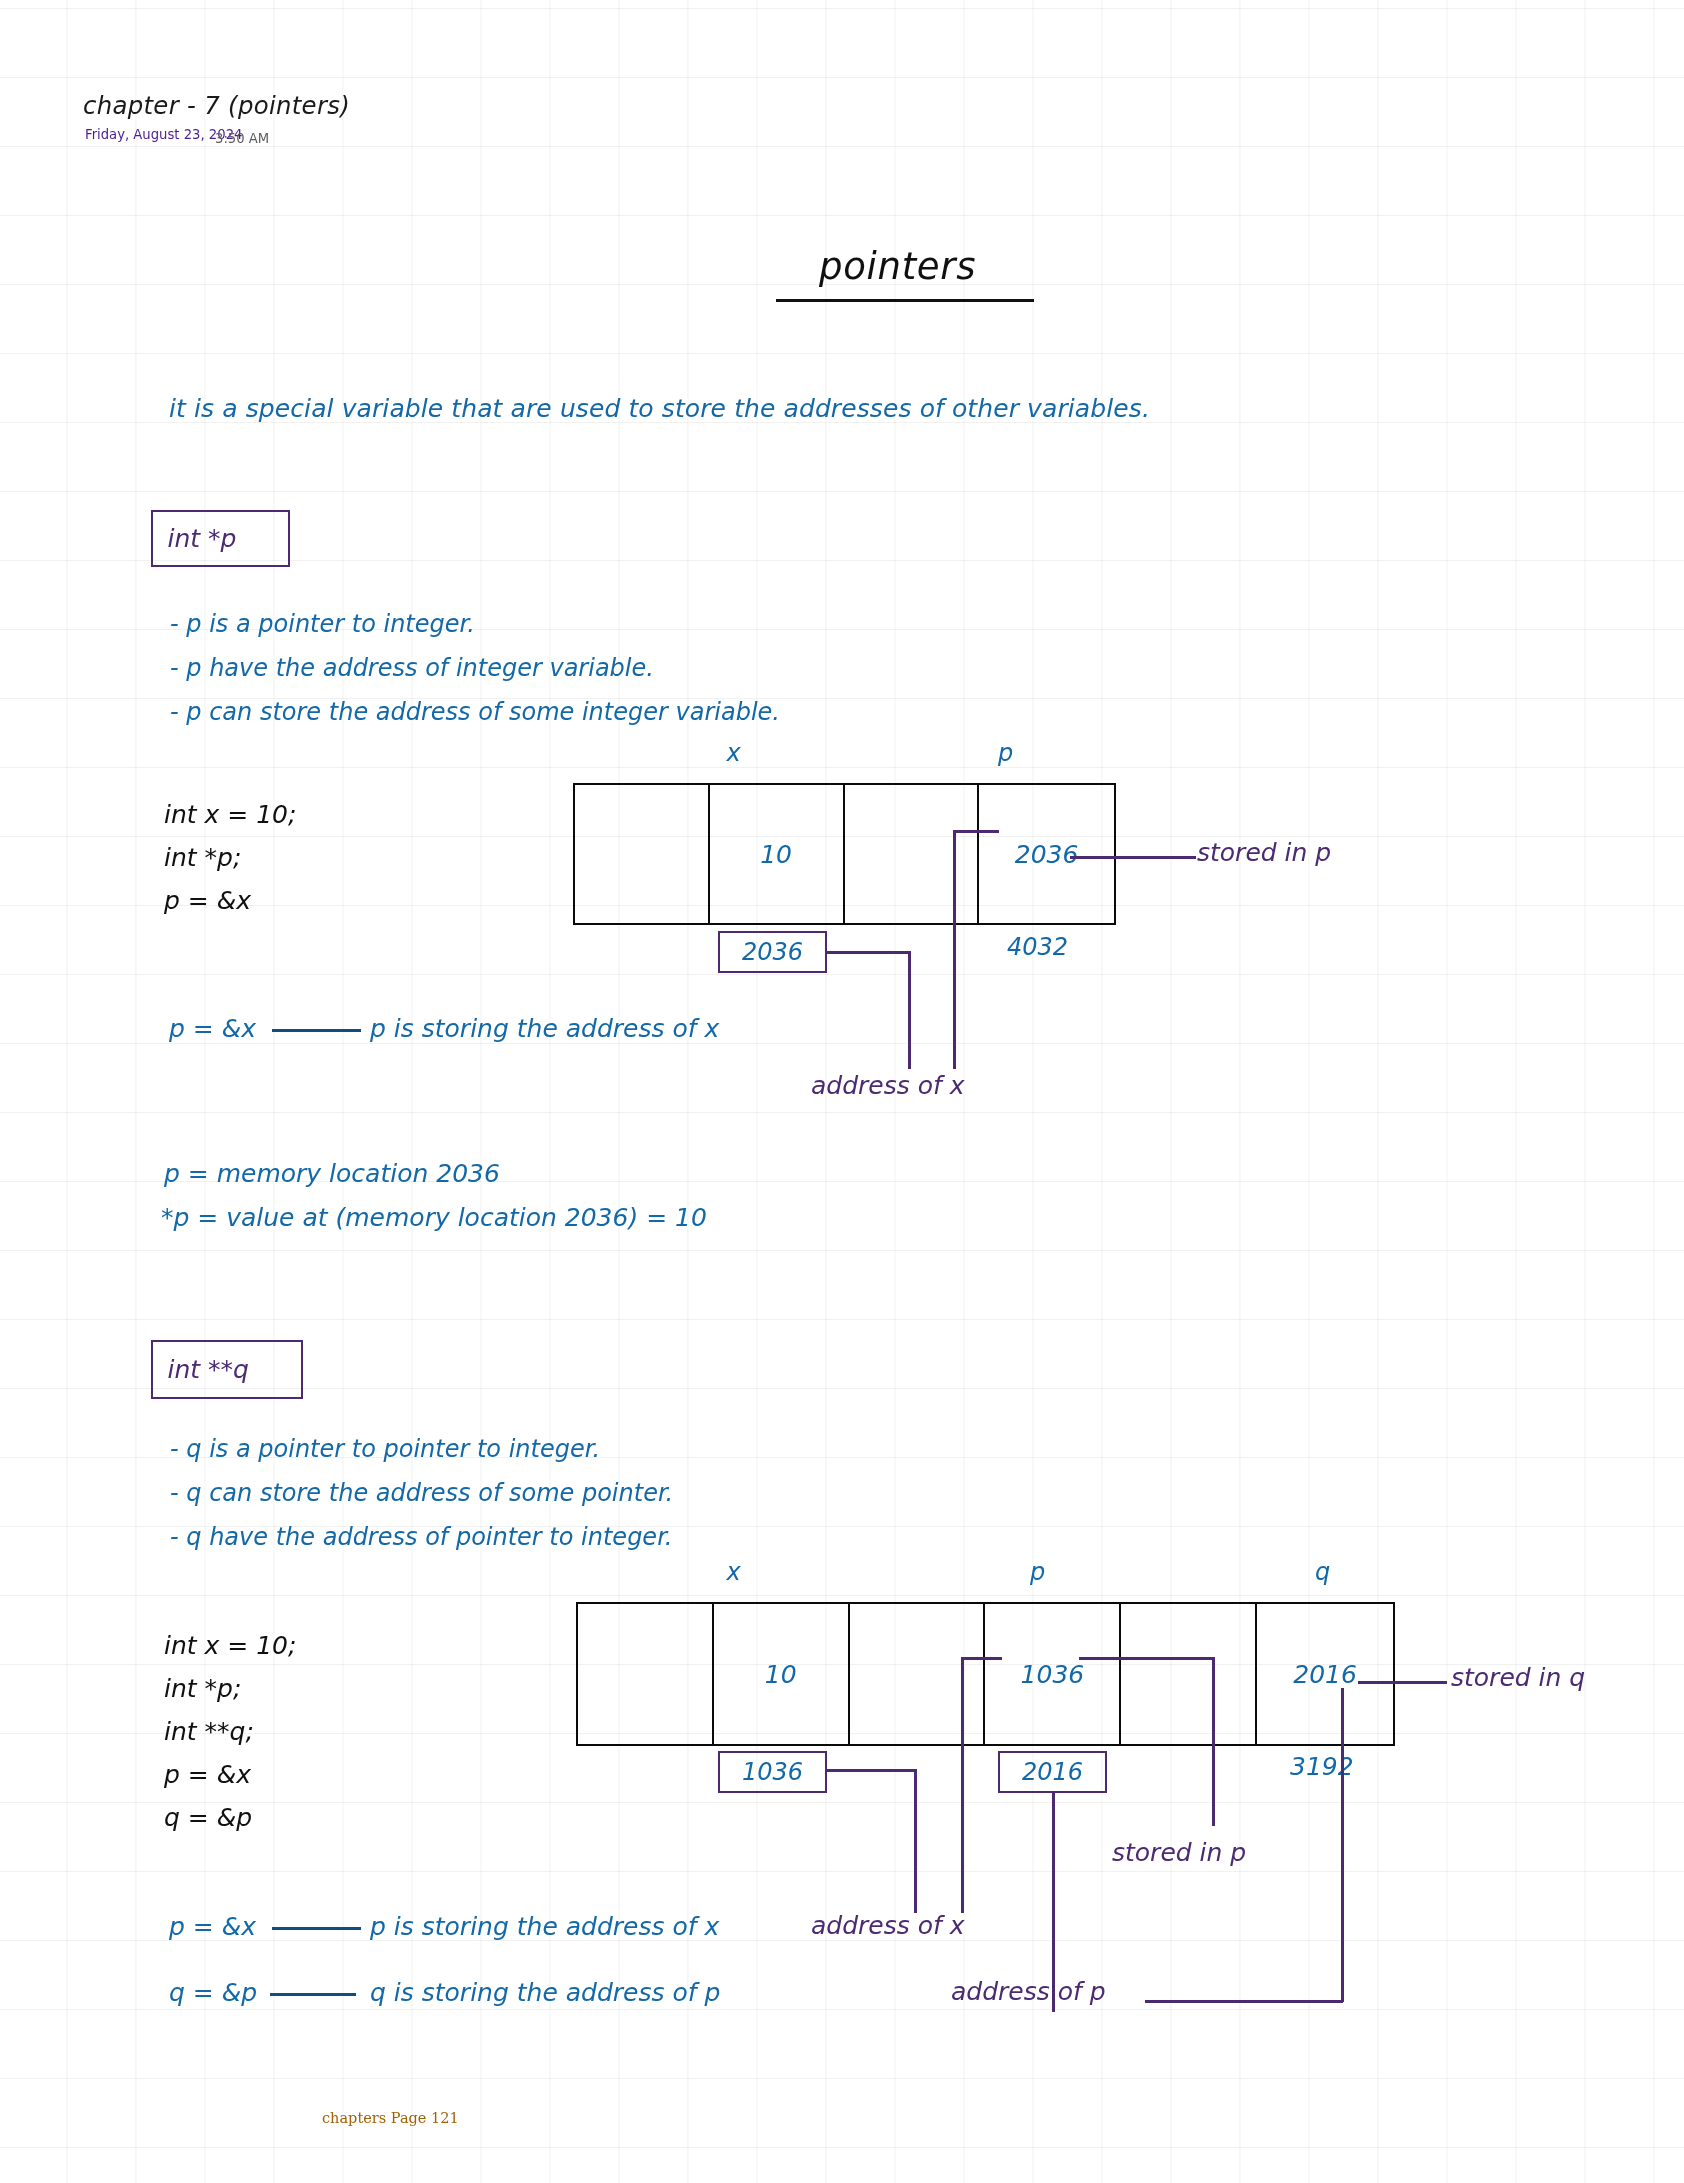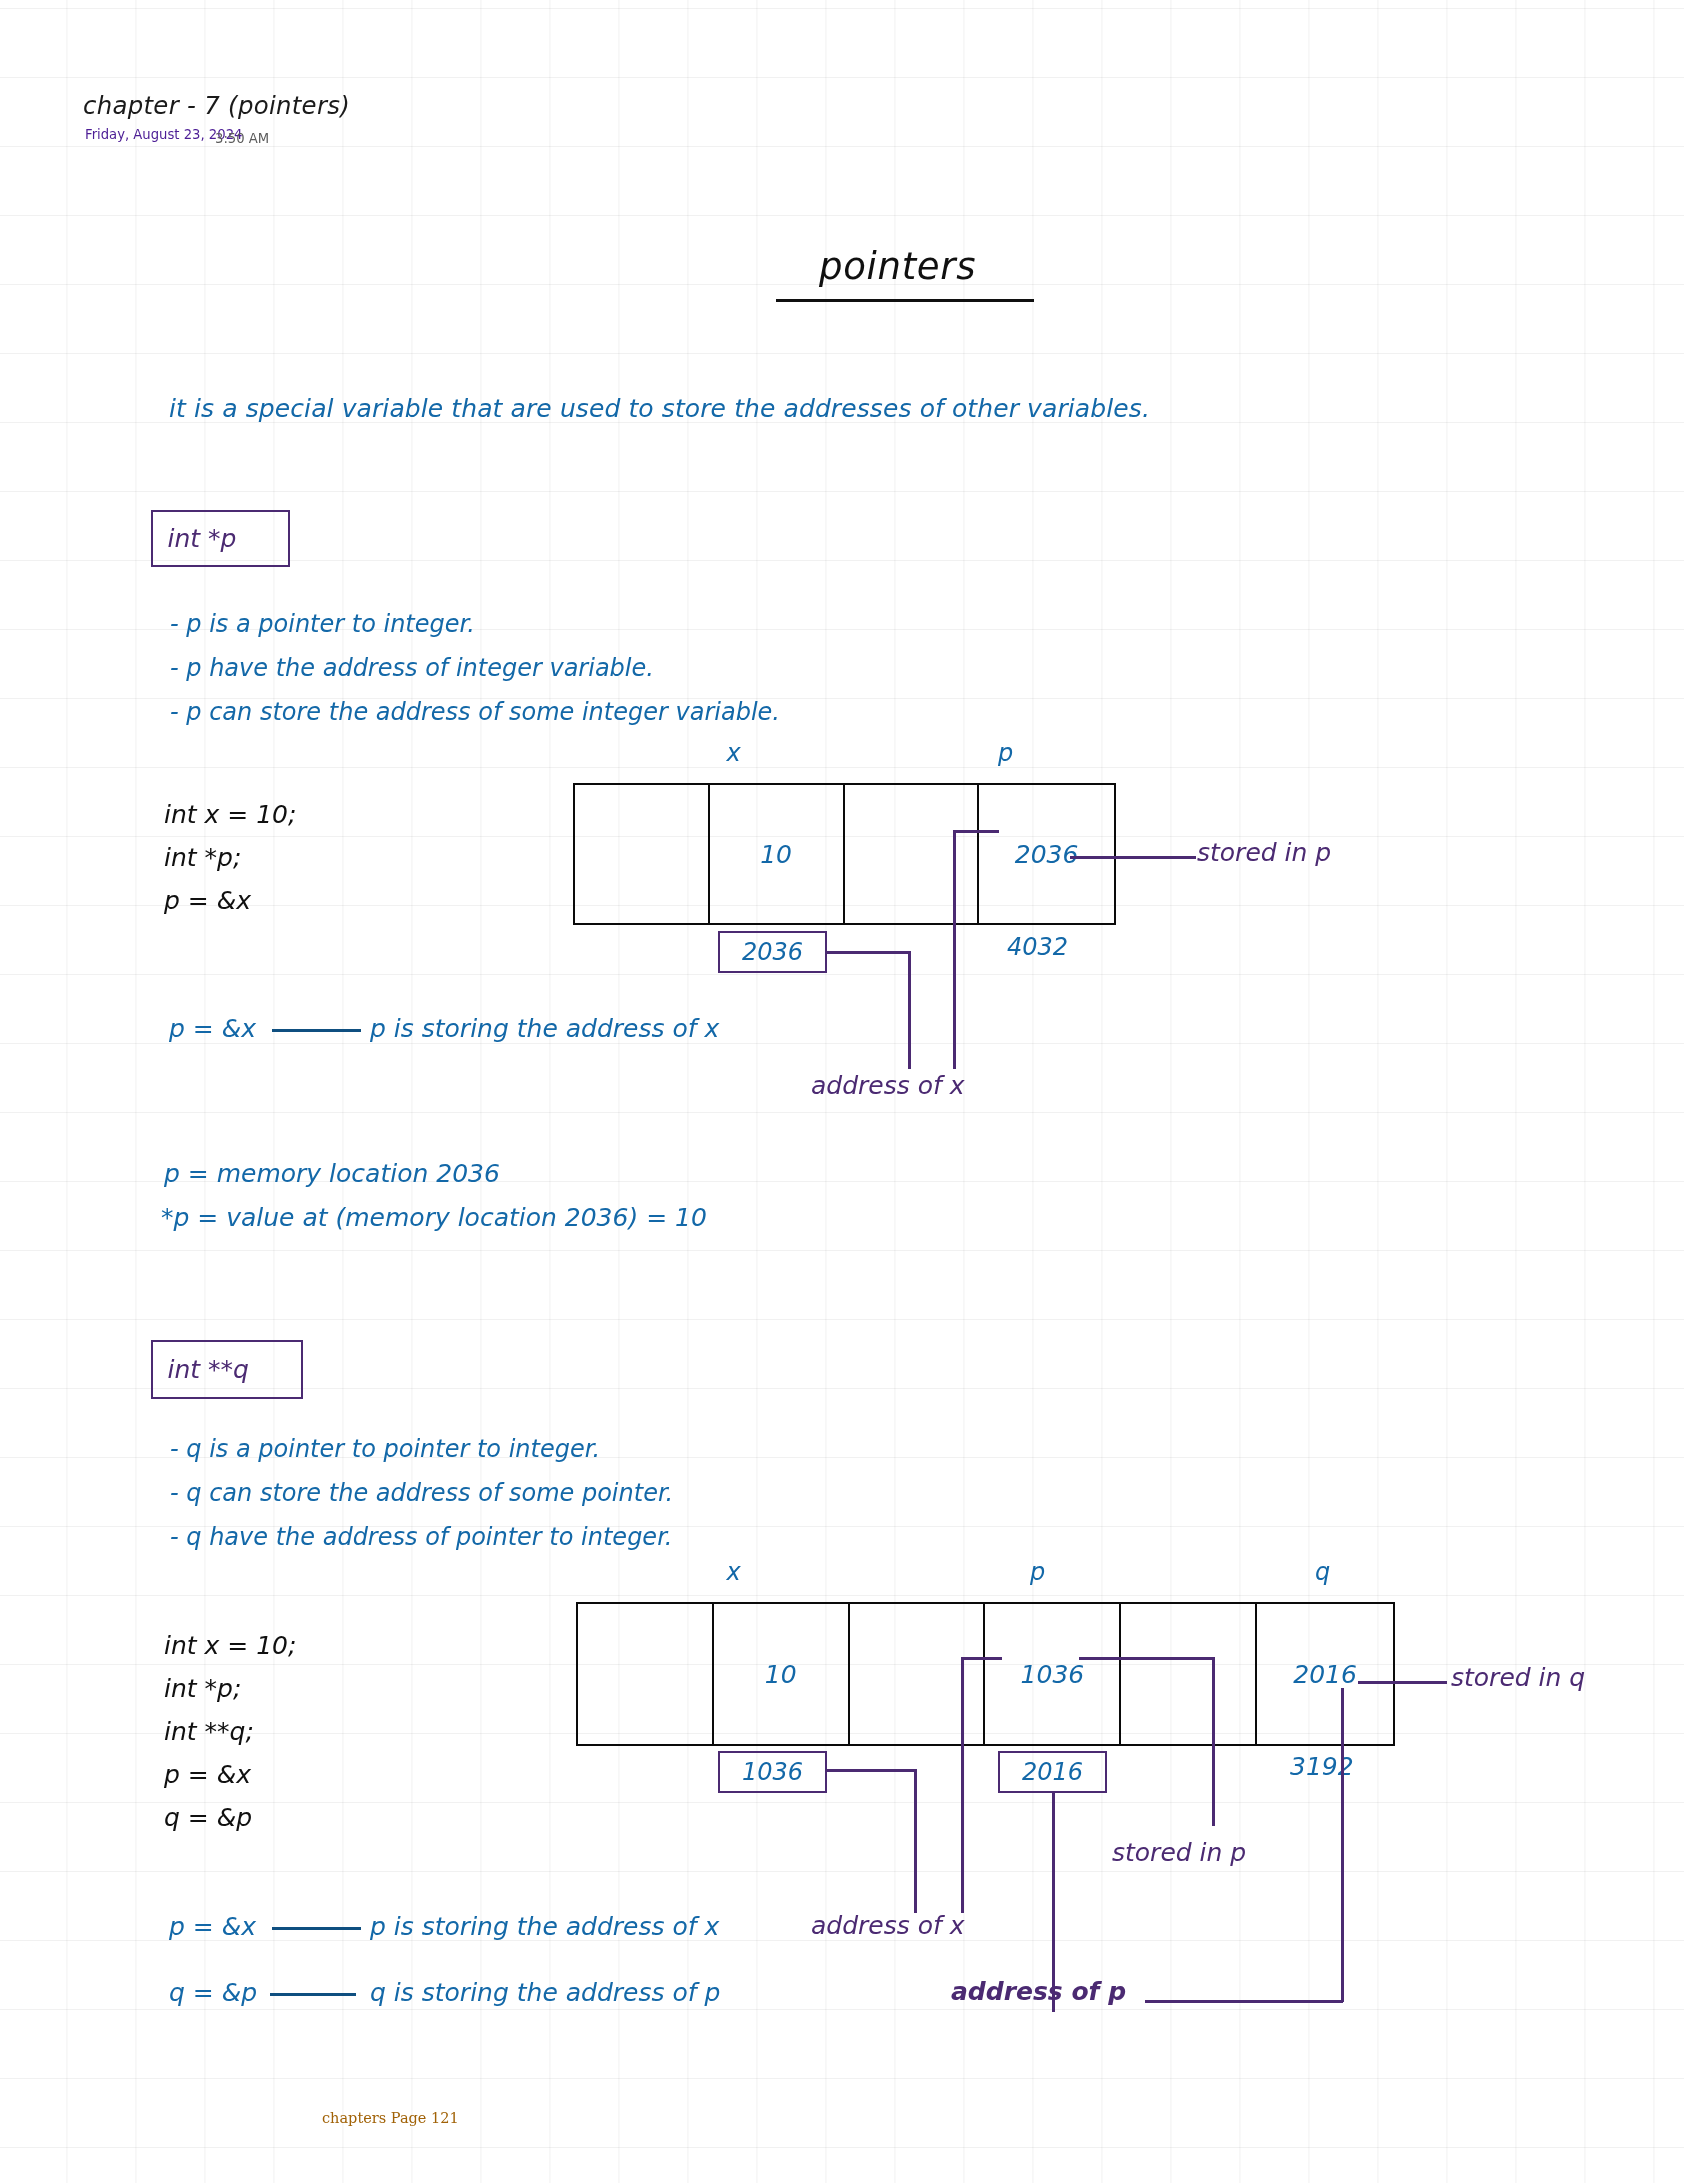--- a/index.html
+++ b/index.html
@@ -273,21 +273,21 @@
   <div class="ln ln-v" style="left:1052px;top:1793px;height:219px;"></div>
 
   <div class="ln ln-v" style="left:1341px;top:1688px;height:314px;"></div>
   <div class="ln ln-h" style="left:1145px;top:2000px;width:198px;"></div>
 
   <div class="ln ln-h" style="left:1358px;top:1681px;width:89px;"></div>
 
   <div class="abs hw purple" style="left:1451px;top:1665px;font-size:25px;">stored in q</div>
   <div class="abs hw purple" style="left:1112px;top:1840px;font-size:25px;">stored in p</div>
   <div class="abs hw purple" style="left:811px;top:1913px;font-size:25px;">address of x</div>
-  <div class="abs hw purple" style="left:951px;top:1979px;font-size:25px;font-weight:bold;">address of p</div>
+  <div class="abs hw purple" style="left:951px;top:1979px;font-size:25px;">address of p</div>
 
   <div class="abs hw blue" style="left:169px;top:1914px;font-size:25px;">p = &amp;x</div>
   <div class="bln" style="left:272px;top:1927px;width:89px;"></div>
   <div class="abs hw blue" style="left:370px;top:1914px;font-size:25px;">p is storing the address of x</div>
 
   <div class="abs hw blue" style="left:169px;top:1980px;font-size:25px;">q = &amp;p</div>
   <div class="bln" style="left:270px;top:1993px;width:86px;"></div>
   <div class="abs hw blue" style="left:370px;top:1980px;font-size:25px;">q is storing the address of p</div>
 
   <div class="abs" id="footer">chapters Page 121</div>

